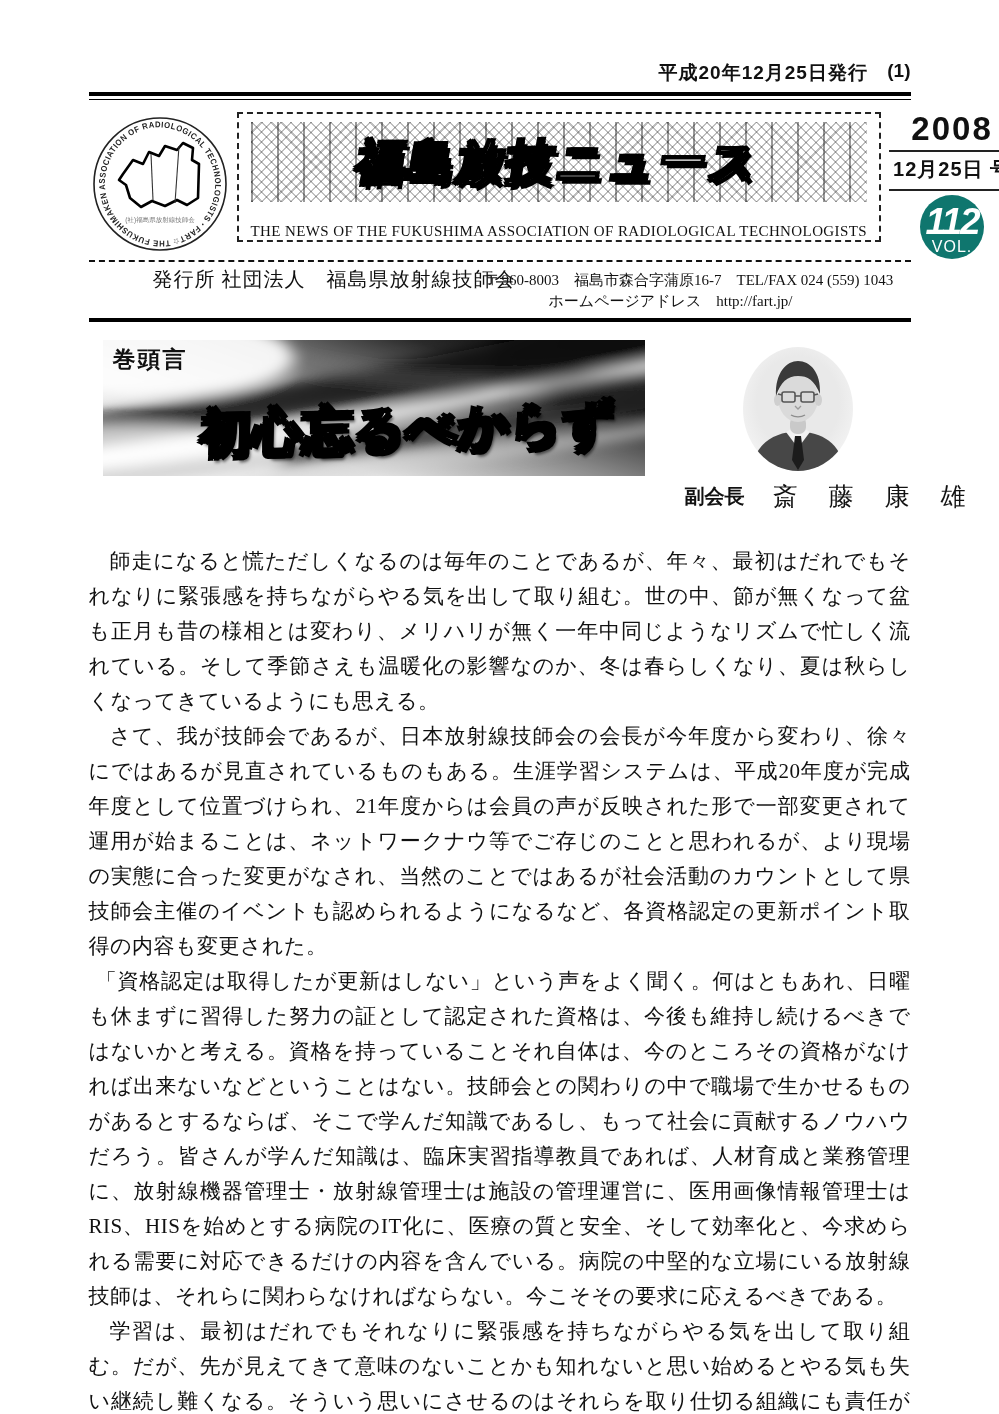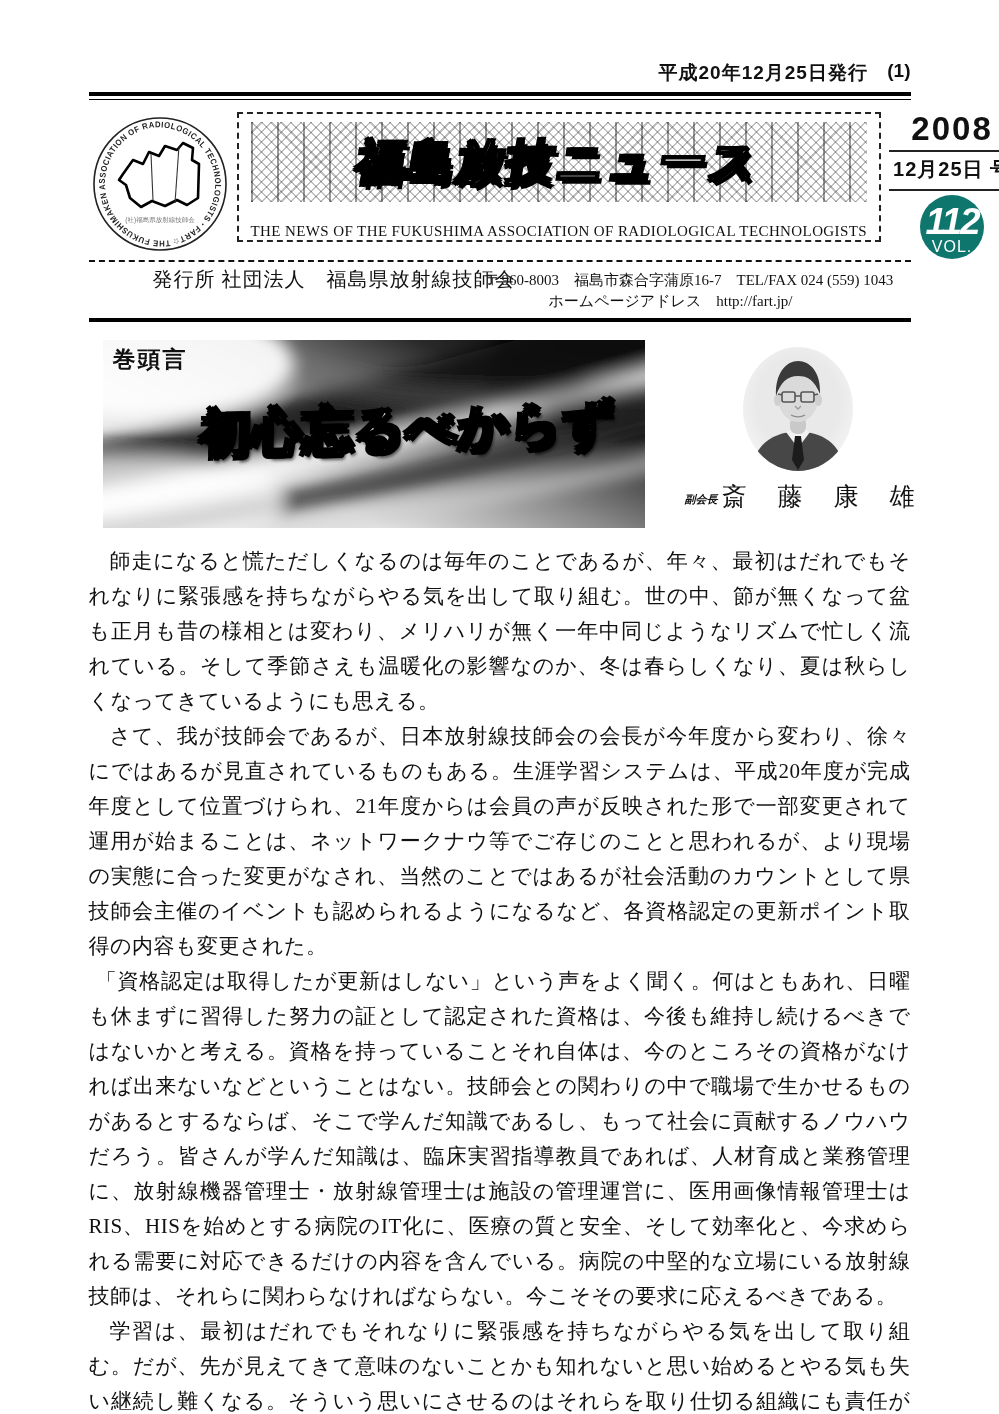--- a/index.html
+++ b/index.html
@@ -55,34 +55,34 @@
   
   .pubrule{margin-top:2px;border-top:2px dashed #111;}
   .publisher{position:relative;height:50px;}
   .pub-issuer{position:absolute;left:64px;top:4px;font-size:20px;letter-spacing:1px;}
   .pub-address{position:absolute;left:398px;top:9px;font-size:15px;}
   .pub-home{position:absolute;right:118px;top:30px;font-size:15px;}
   .thickrule{margin-top:6px;border-top:4px solid #000;}
 
   
   .article-head{position:relative;height:186px;margin-top:14px;}
-  .banner{position:absolute;left:14px;top:4px;width:542px;height:188px;overflow:hidden;}
+  .banner{position:absolute;left:14px;top:4px;width:542px;height:136px;overflow:hidden;}
   .banner svg.swirl{position:absolute;left:0;top:0;width:100%;height:100%;}
   .section-label{position:absolute;left:10px;top:4px;font-size:23px;font-weight:600;
     font-family:"Liberation Sans","DejaVu Sans",sans-serif;letter-spacing:2px;color:#111;}
   .banner-title{position:absolute;left:98px;top:56px;white-space:nowrap;
     font-family:"Liberation Sans","DejaVu Sans",sans-serif;font-weight:bold;font-size:50px;
     color:#fff;letter-spacing:1px;transform:skewX(-3deg) rotate(-1.5deg);
     -webkit-text-stroke:2.5px #000;
     text-shadow:-3px -3px 0 #000,3px -3px 0 #000,-3px 3px 0 #000,3px 3px 0 #000,4px 5px 3px rgba(0,0,0,.55);}
   .author{position:absolute;right:0;top:10px;width:226px;text-align:center;}
   .portrait{width:112px;height:126px;margin:0 auto;display:block;}
   .byline{margin-top:8px;text-align:right;white-space:nowrap;}
   .author-role{font-family:"Liberation Sans","DejaVu Sans",sans-serif;
-    font-size:11px;font-weight:600;margin-right:4px;vertical-align:2px;font-style:italic;}
+    font-size:20px;font-weight:600;margin-right:28px;vertical-align:2px;}
   .author-name{font-size:25px;letter-spacing:3px;font-weight:500;}
 
   
   .body{margin-top:22px;}
   .body p{margin:0;font-size:21px;line-height:35px;text-align:justify;
     text-indent:1em;letter-spacing:.5px;}
   .body p.quote{text-indent:.35em;}
 </style>
 </head>
 <body>

